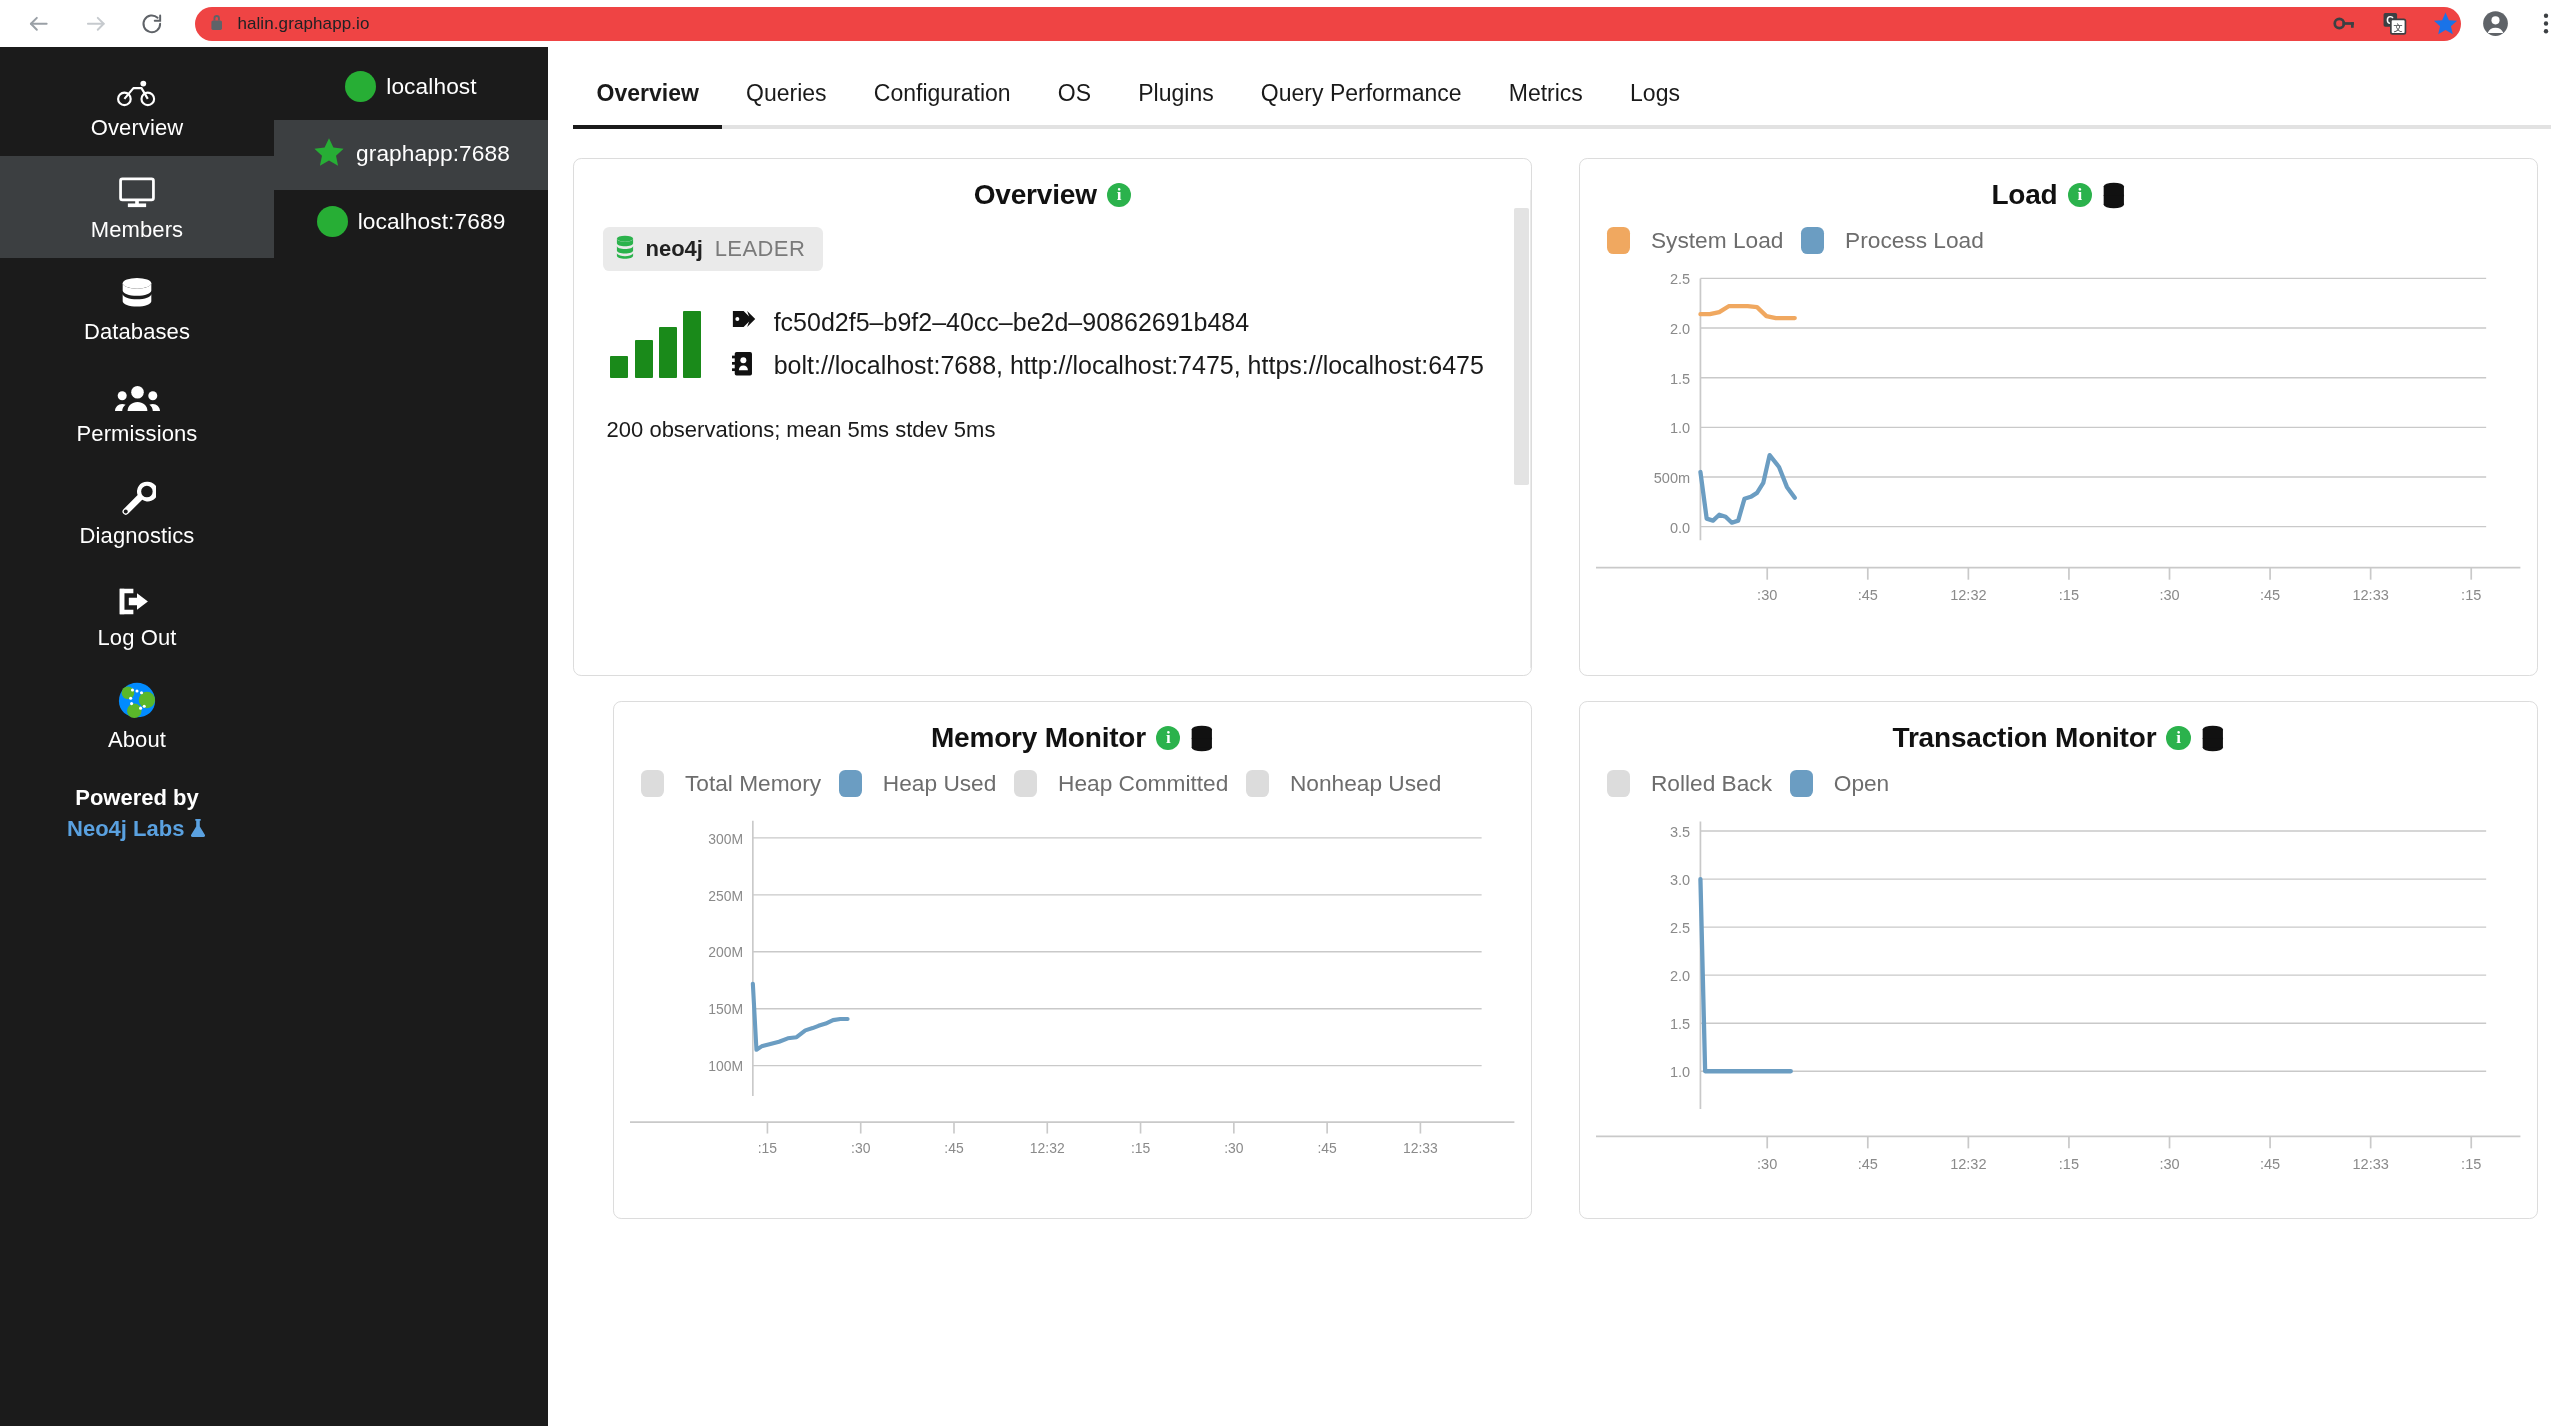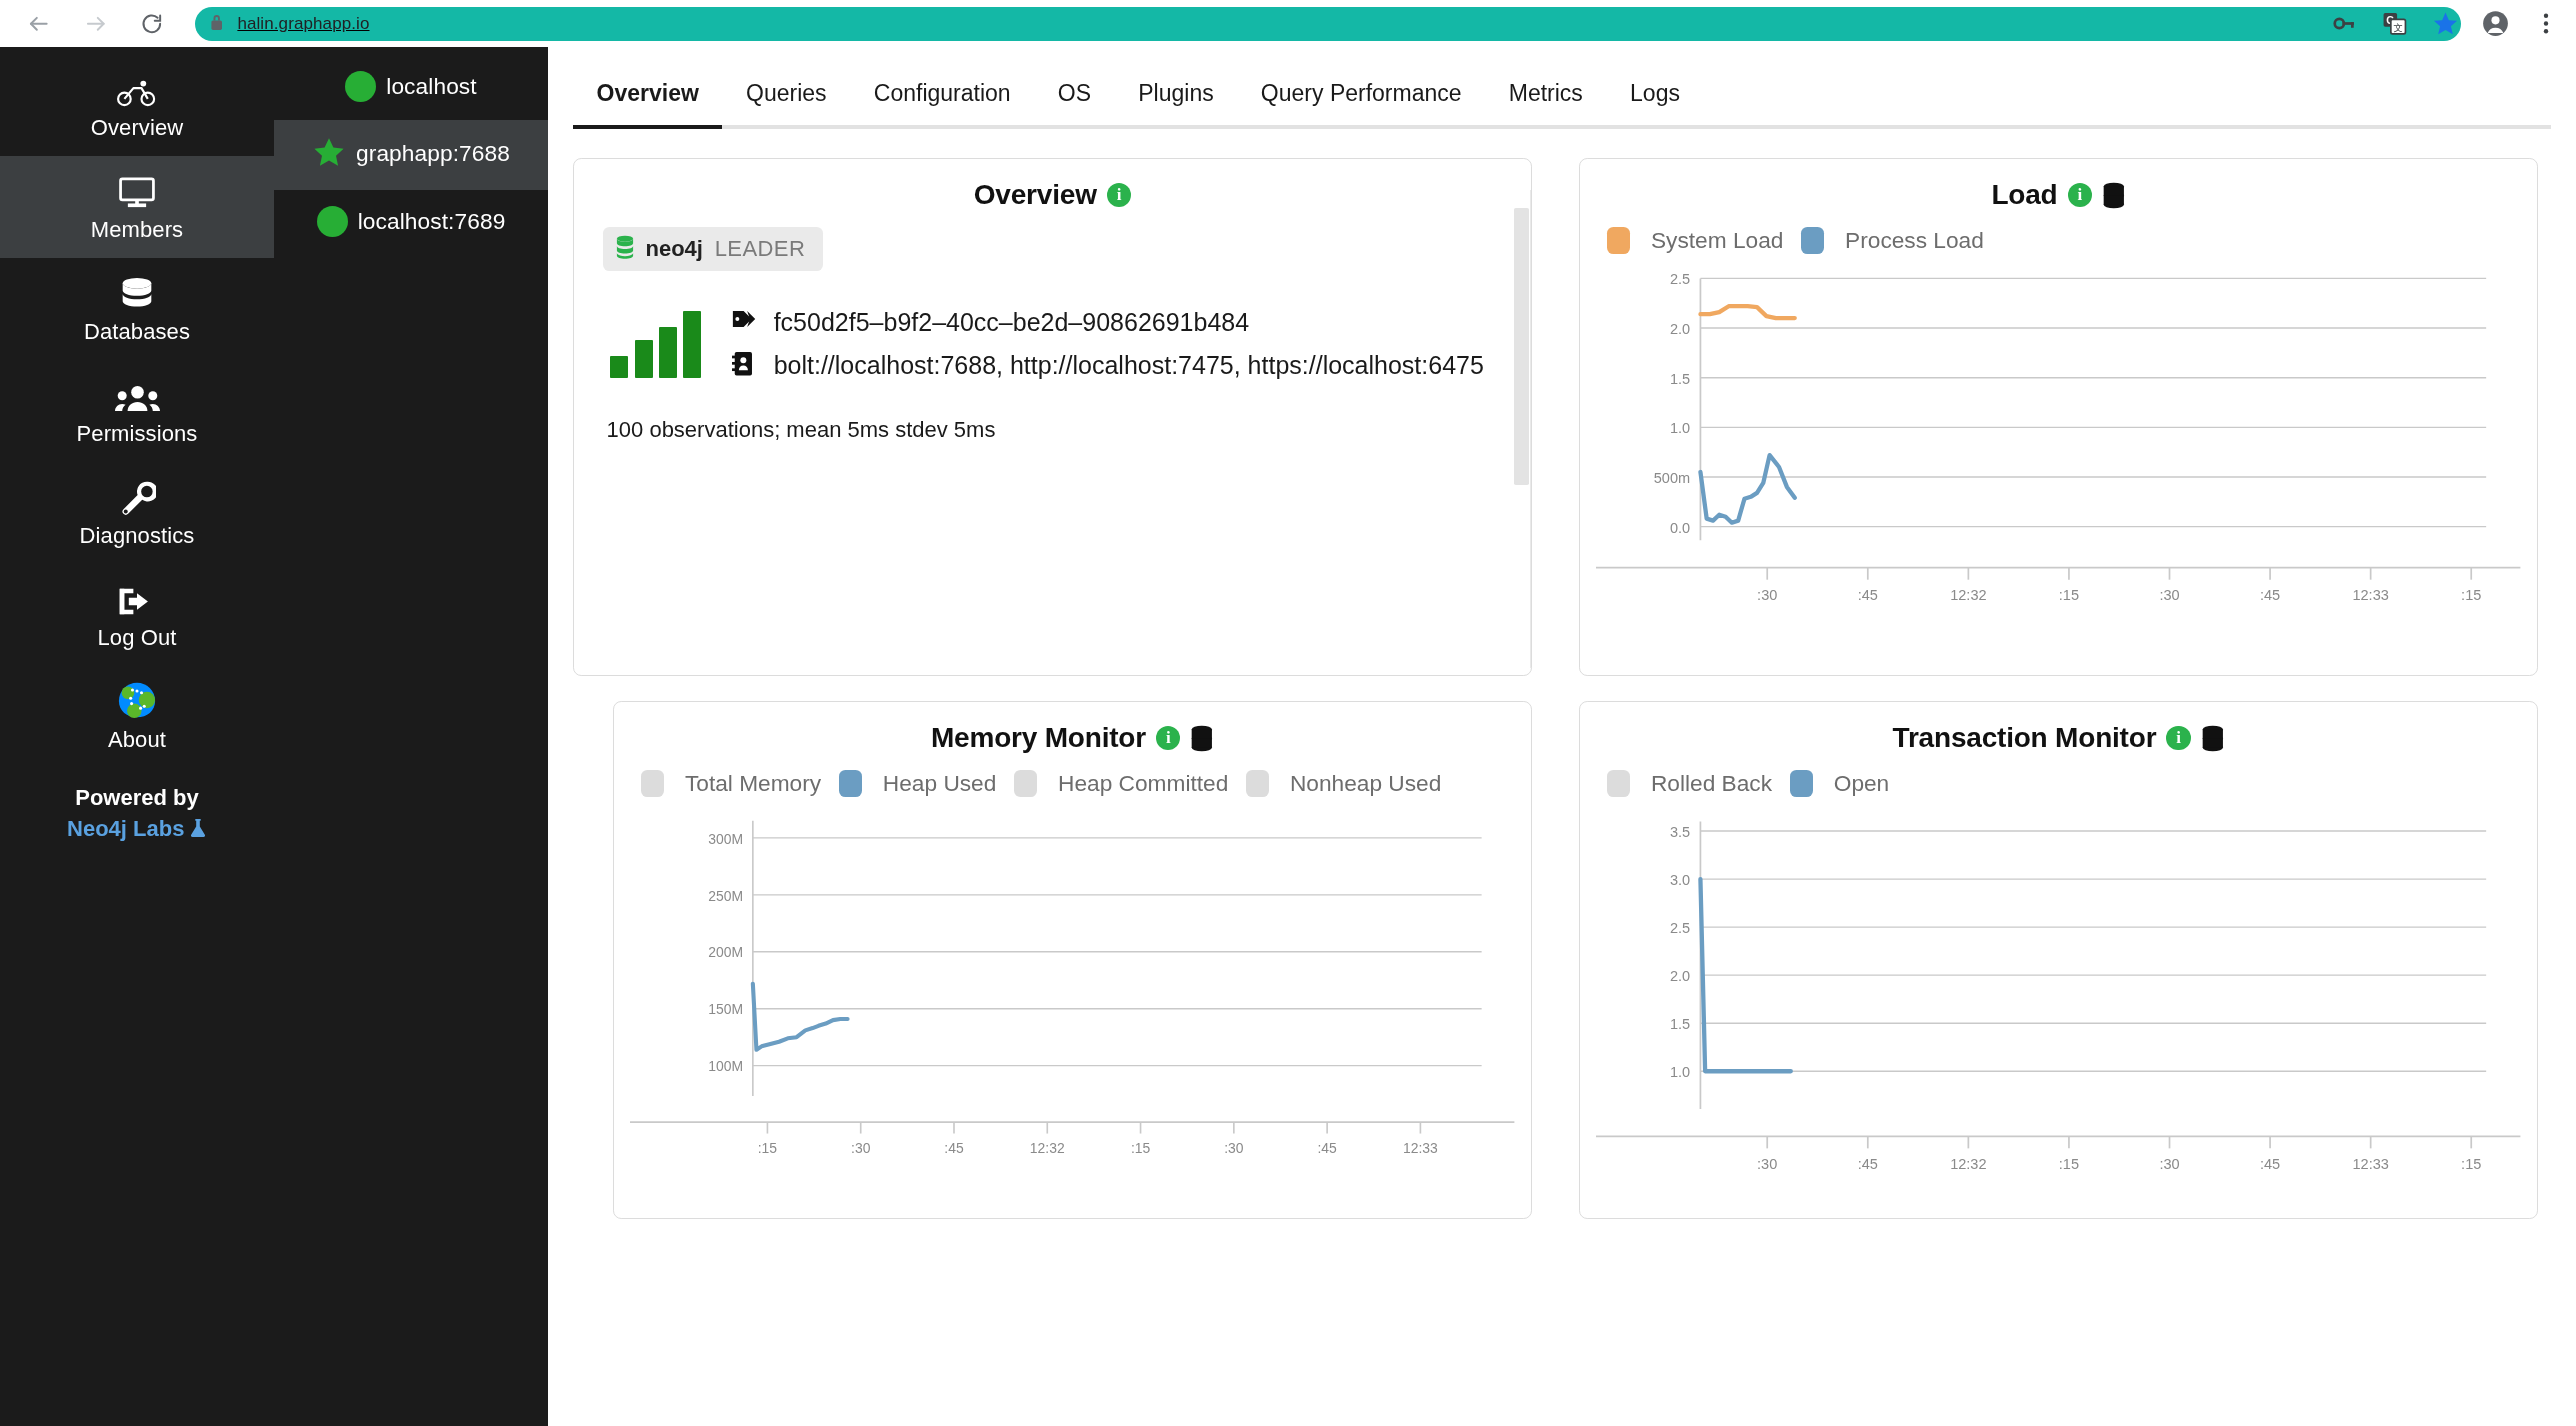--- a/index.html
+++ b/index.html
@@ -18,26 +18,25 @@
     position: relative;
   }
   .nav-btn {
     width: 42px; height: 42px;
     display: flex; align-items: center; justify-content: center;
     border-radius: 50%;
   }
   .nav-btn svg { display: block; }
   .omnibox {
     flex: 1; height: 34px;
-    background: #14b8a6; border-radius: 17px;
+    background: #ef4444; border-radius: 17px;
     display: flex; align-items: center;
     padding: 0 14.5px; gap: 12.7px;
     margin-left: 7.3px; margin-right: 7.3px;
     max-width: 2266px;
-    text-decoration: underline;
   }
   .omnibox-url {
     font-size: 17px; color: #202124;
     letter-spacing: 0.1px;
   }
   .chrome-icons {
     position: absolute; right: 16.3px; top: 0;
     height: 47px; display: flex; align-items: center; gap: 23.6px;
   }
   .chrome-icon { width: 27px; height: 27px; display: flex; align-items: center; justify-content: center; }
@@ -437,21 +436,21 @@
                       <rect x="0" y="18" width="5" height="3" fill="#111"></rect>
                       <circle cx="12.5" cy="9" r="3.3" fill="#fff"></circle>
                       <path d="M7.5 20c0-3 2.2-5.2 5-5.2s5 2.2 5 5.2z" fill="#fff"></path>
                     </svg>
                 </span>
                 <span class="ov-row-text">bolt://localhost:7688, http://localhost:7475, https://localhost:6475</span>
               </div>
             </div>
           </div>
 
-          <div class="ov-stats">100 observations;  mean 5ms stdev 5ms</div>
+          <div class="ov-stats">200 observations;  mean 5ms stdev 5ms</div>
         </div>
       </section>
 
       <section class="card card-load">
         <div class="card-title">
           <span>Load</span>
           <span class="info-badge">i</span>
           <span class="dbstack">
             <svg width="23.6" height="27" viewBox="0 0 20 24" fill="#111">
                 <ellipse cx="10" cy="4" rx="9" ry="3.3"></ellipse>

